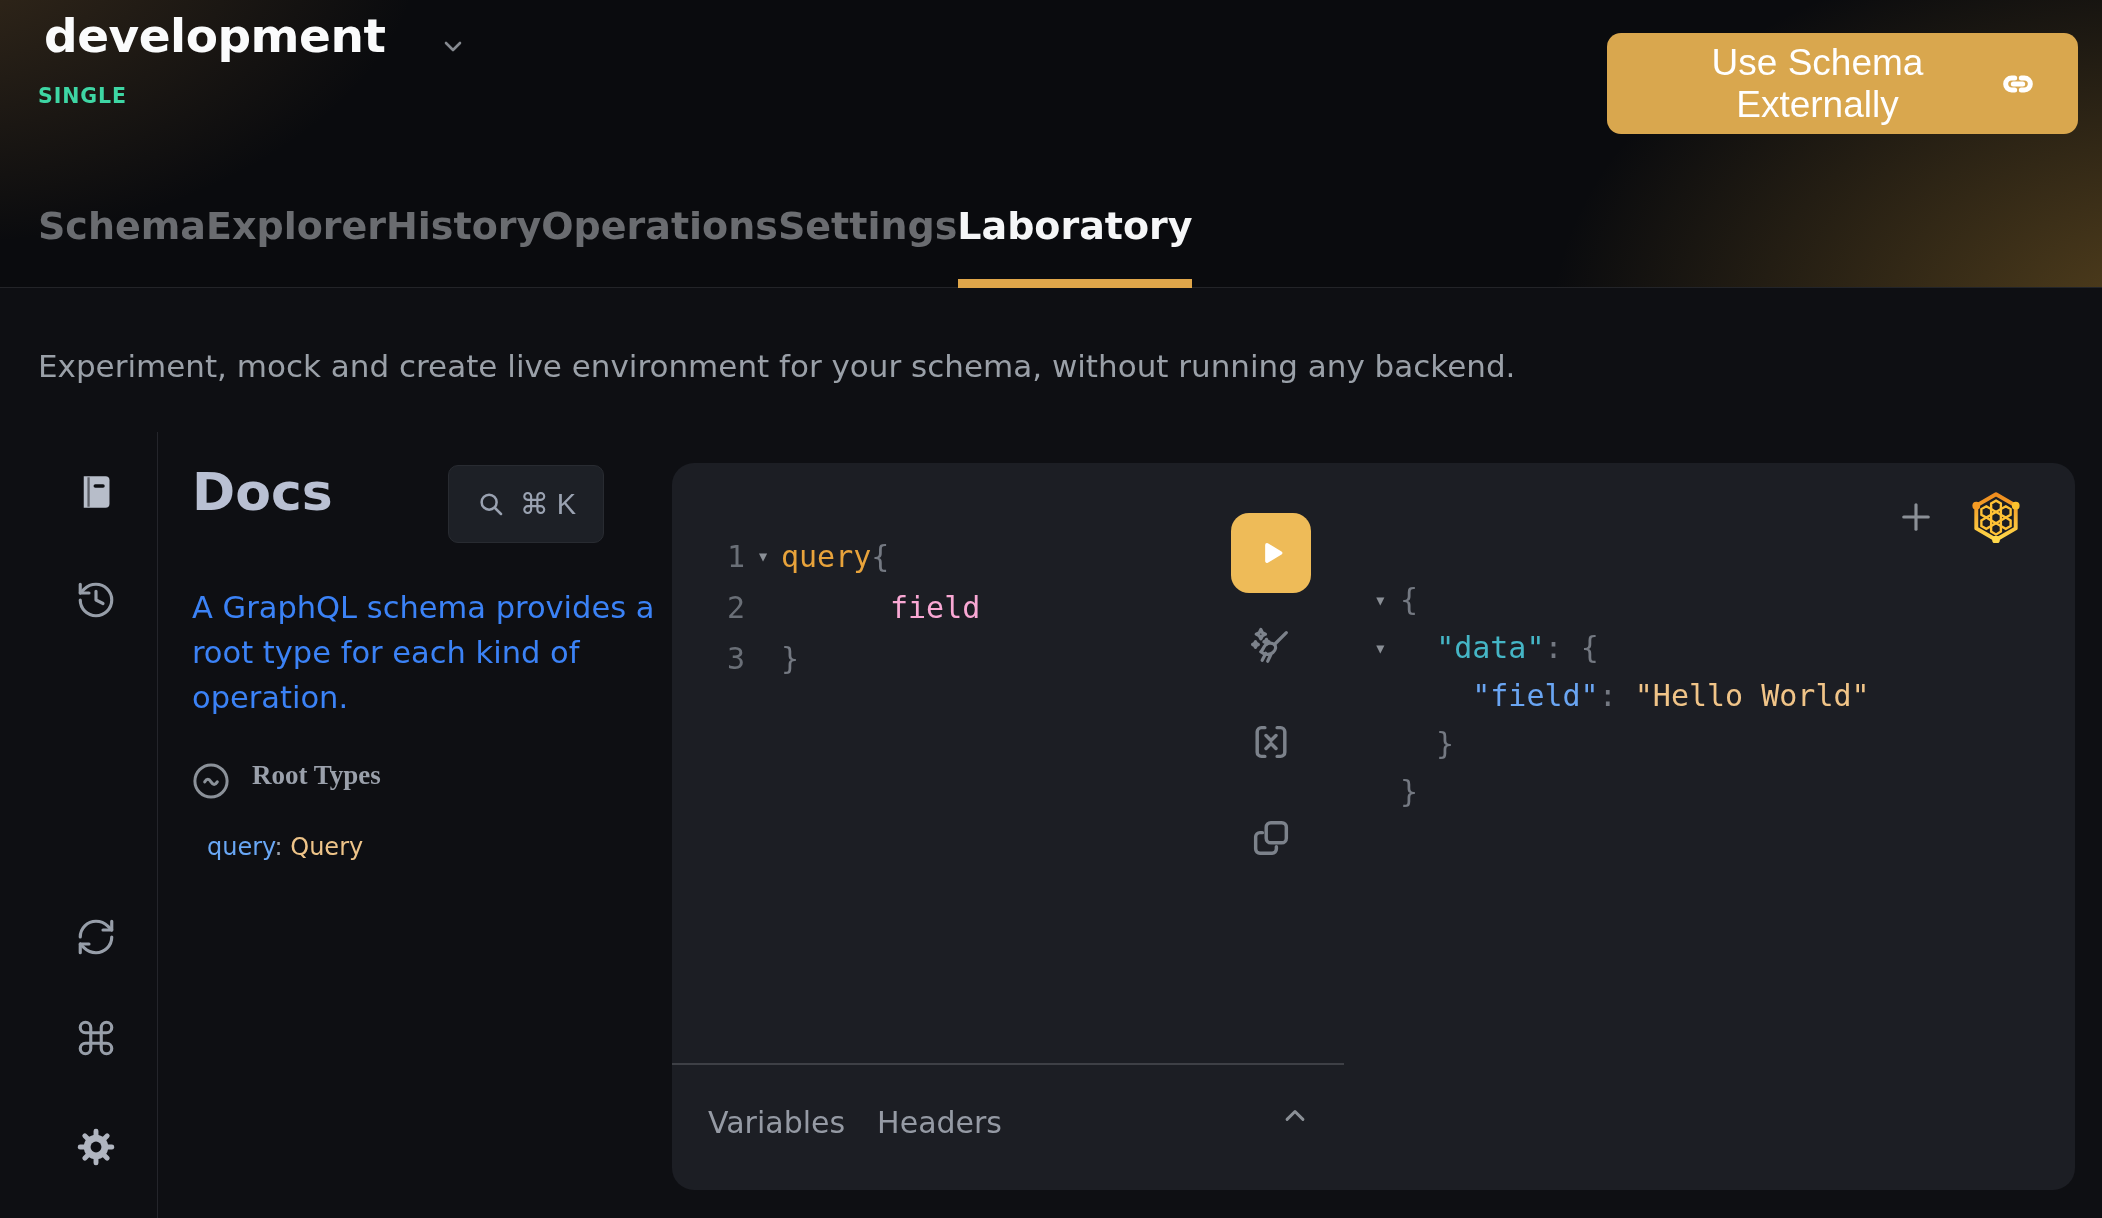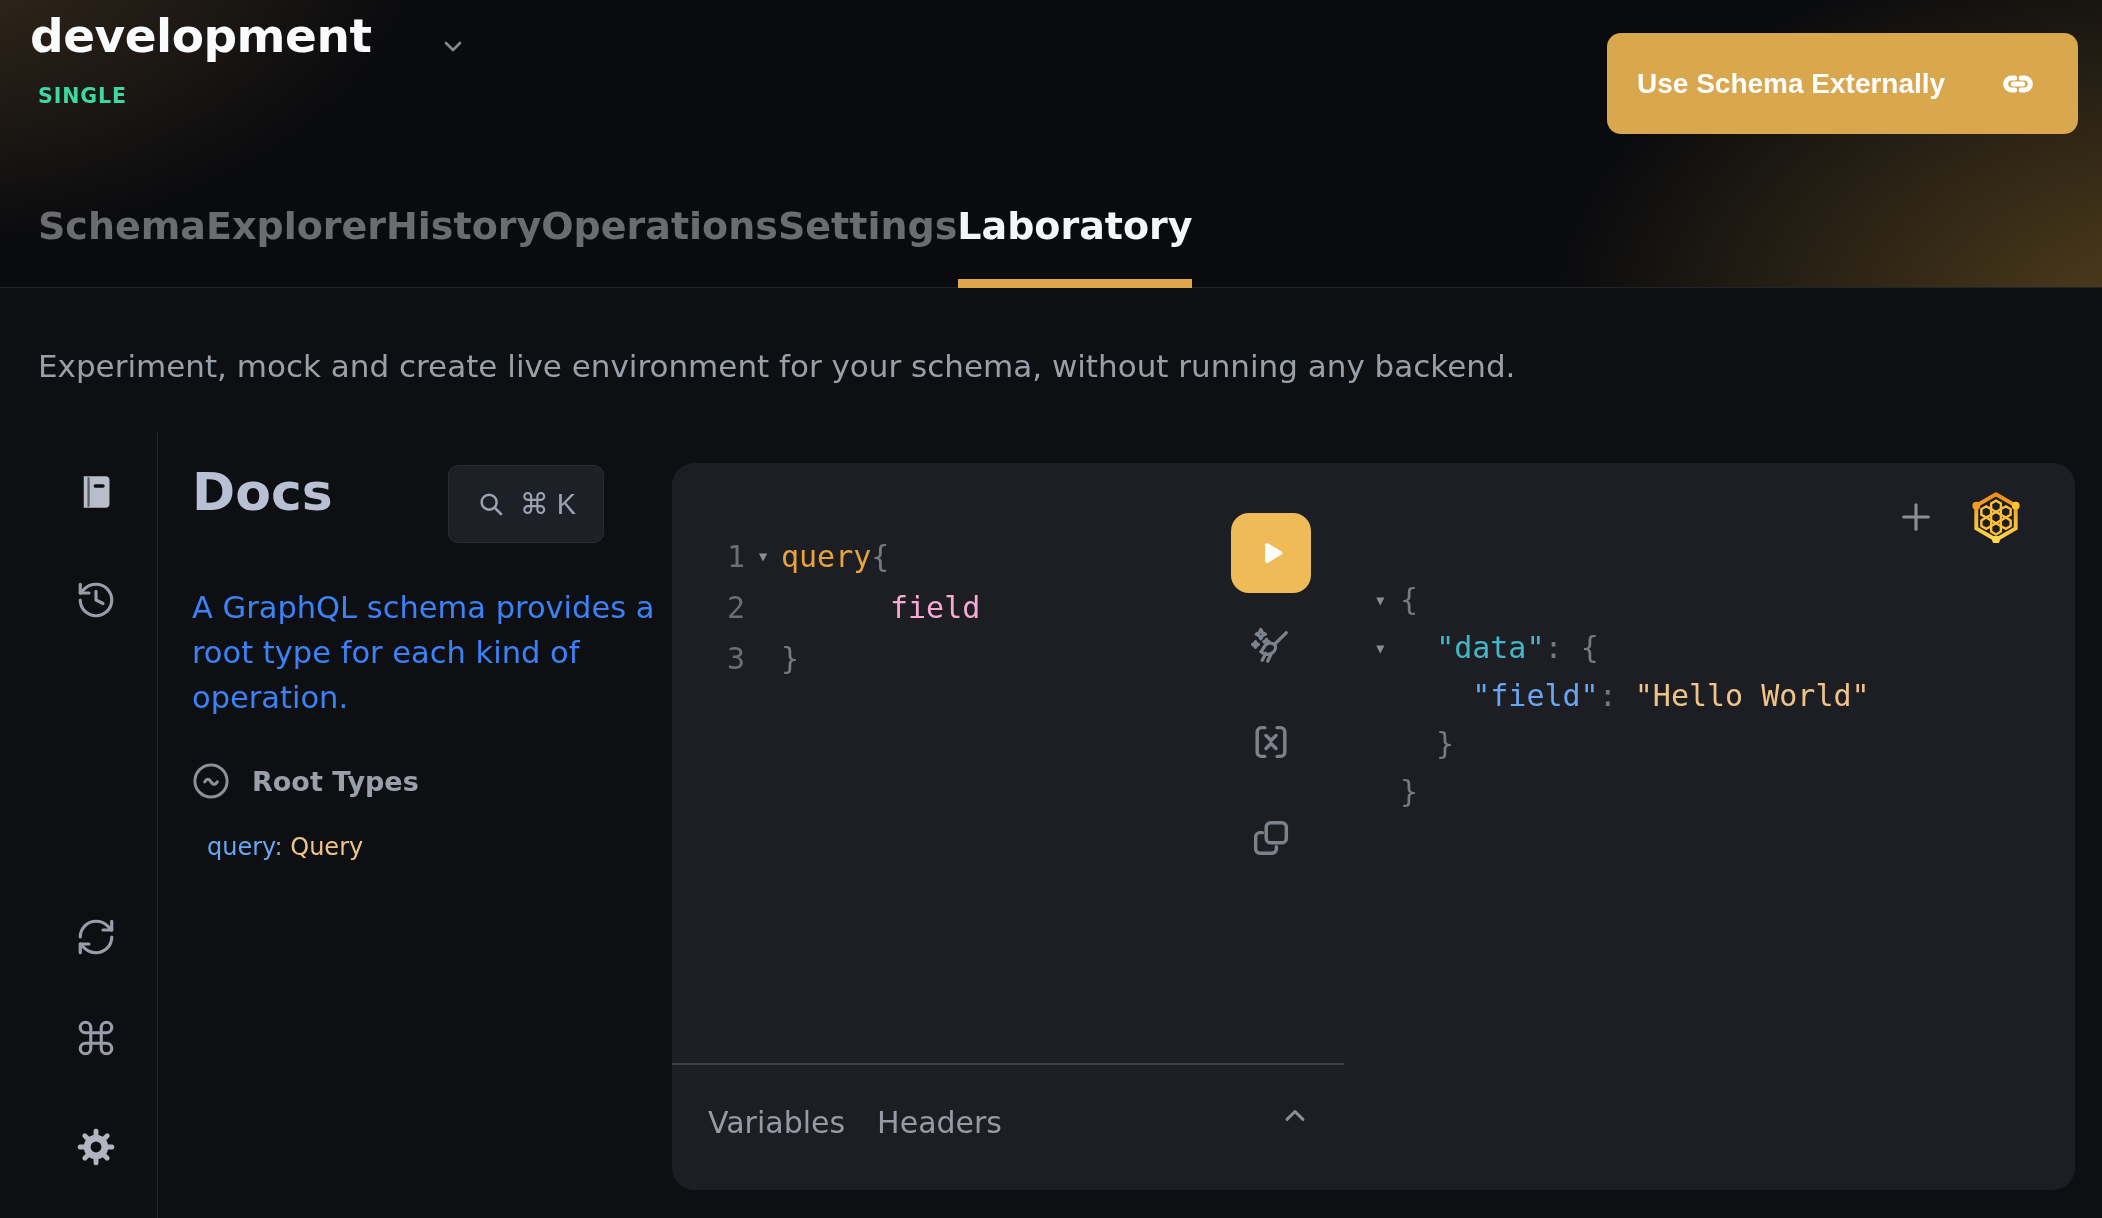--- a/index.html
+++ b/index.html
@@ -7,29 +7,29 @@
   #app{position:relative;width:2102px;height:1218px;background:#0e0f13;overflow:hidden;
        font-family:"DejaVu Sans","Liberation Sans",sans-serif;}
 
   
   .hdr{position:absolute;left:0;top:0;width:2102px;height:288px;
        background:
          radial-gradient(1000px 640px at 2180px 330px, rgba(190,141,50,.42), rgba(190,141,50,0) 63%),
          radial-gradient(780px 480px at -90px -70px, rgba(125,92,48,.42), rgba(125,92,48,0) 66%),
          #0a0b0e;
        border-bottom:1px solid #232428;}
-  .target-title{position:absolute;left:30px;top:8px;margin:0;font-size:47px;font-weight:700;
+  .target-title{position:absolute;left:44px;top:8px;margin:0;font-size:47px;font-weight:700;
        letter-spacing:-.5px;color:#fafbfc;}
   .hdr-chev{position:absolute;left:438px;top:32px;}
   .badge{position:absolute;left:38px;top:84px;font-size:20.5px;font-weight:700;
        letter-spacing:.9px;color:#3ed6a4;}
   .use-btn{position:absolute;left:1607px;top:33px;width:471px;height:101px;border:none;
        border-radius:14px;background:#d9a74e;cursor:pointer;display:flex;align-items:center;
        justify-content:space-between;padding:0 40px 0 30px;}
-  .use-btn span{font-size:28px;font-weight:700;color:#ffffff;font-family:inherit;}
+  .use-btn span{font-size:37px;font-weight:400;color:#ffffff;font-family:inherit;}
   .tabs{position:absolute;left:38px;top:204px;height:84px;display:flex;}
   .tab{position:relative;height:84px;font-size:38px;font-weight:700;color:#6a6c70;cursor:pointer;}
   .tab.active{color:#f5f6f7;}
   .tab.active::after{content:"";position:absolute;left:1px;right:1px;bottom:0;height:9px;
        background:#dfa64a;}
 
   .desc{position:absolute;left:38px;top:348px;font-size:31px;color:#9aa0a8;}
 
   
   .side-btn{position:absolute;left:72px;width:48px;height:48px;display:flex;align-items:center;
@@ -38,21 +38,21 @@
 
   
   .docs-title{position:absolute;left:192px;top:462px;margin:0;font-size:52px;font-weight:700;
        color:#b9c0d3;}
   .search-btn{position:absolute;left:448px;top:465px;width:156px;height:78px;border-radius:10px;
        background:#1d2026;border:1px solid #282b31;display:flex;align-items:center;
        justify-content:center;gap:14px;cursor:pointer;}
   .search-btn span{font-size:29px;color:#9aa2b1;font-family:inherit;}
   .docs-intro{position:absolute;left:192px;top:585px;width:478px;margin:0;font-size:30.5px;
        line-height:45px;color:#3b82f6;}
-  .root-types{position:absolute;left:190px;top:760px;display:flex;align-items:center;gap:20px;}
+  .root-types{position:absolute;left:190px;top:760px;display:flex;gap:20px;font-family:Liberation Serif, serif;}
   .root-types span{font-size:27px;font-weight:600;color:#9aa0ab;}
   .root-link{position:absolute;left:207px;top:833px;font-size:24px;cursor:pointer;}
   .root-link .k{color:#69a7f5;}
   .root-link .sep{color:#9aa0ab;}
   .root-link .t{color:#eec489;}
 
   
   .panel{position:absolute;left:672px;top:463px;width:1403px;height:727px;border-radius:22px;
        background:#1c1e24;}
   .mono{font-family:"DejaVu Sans Mono","Liberation Mono",monospace;}

